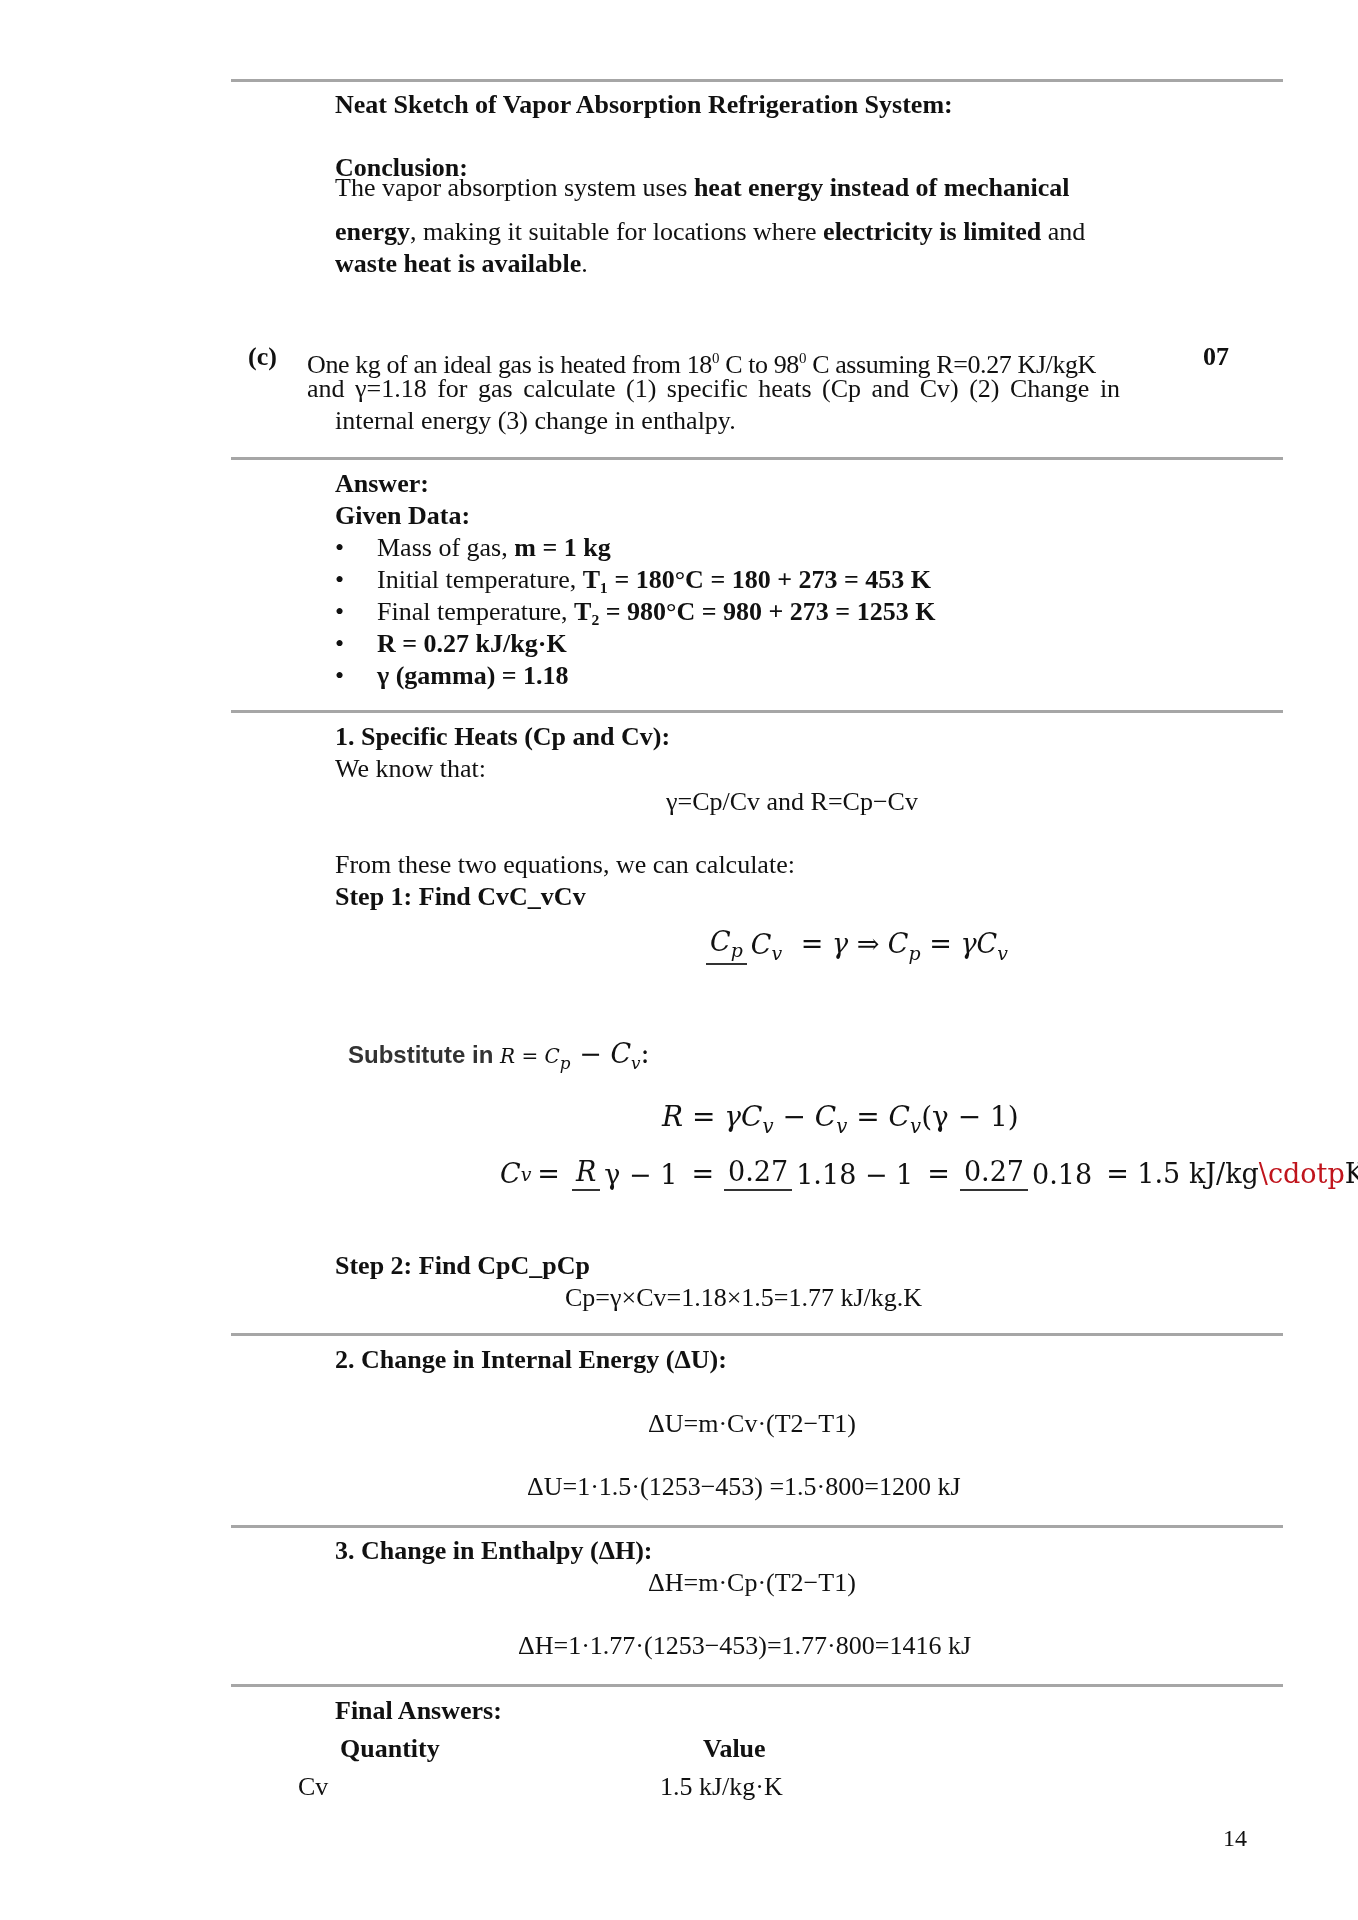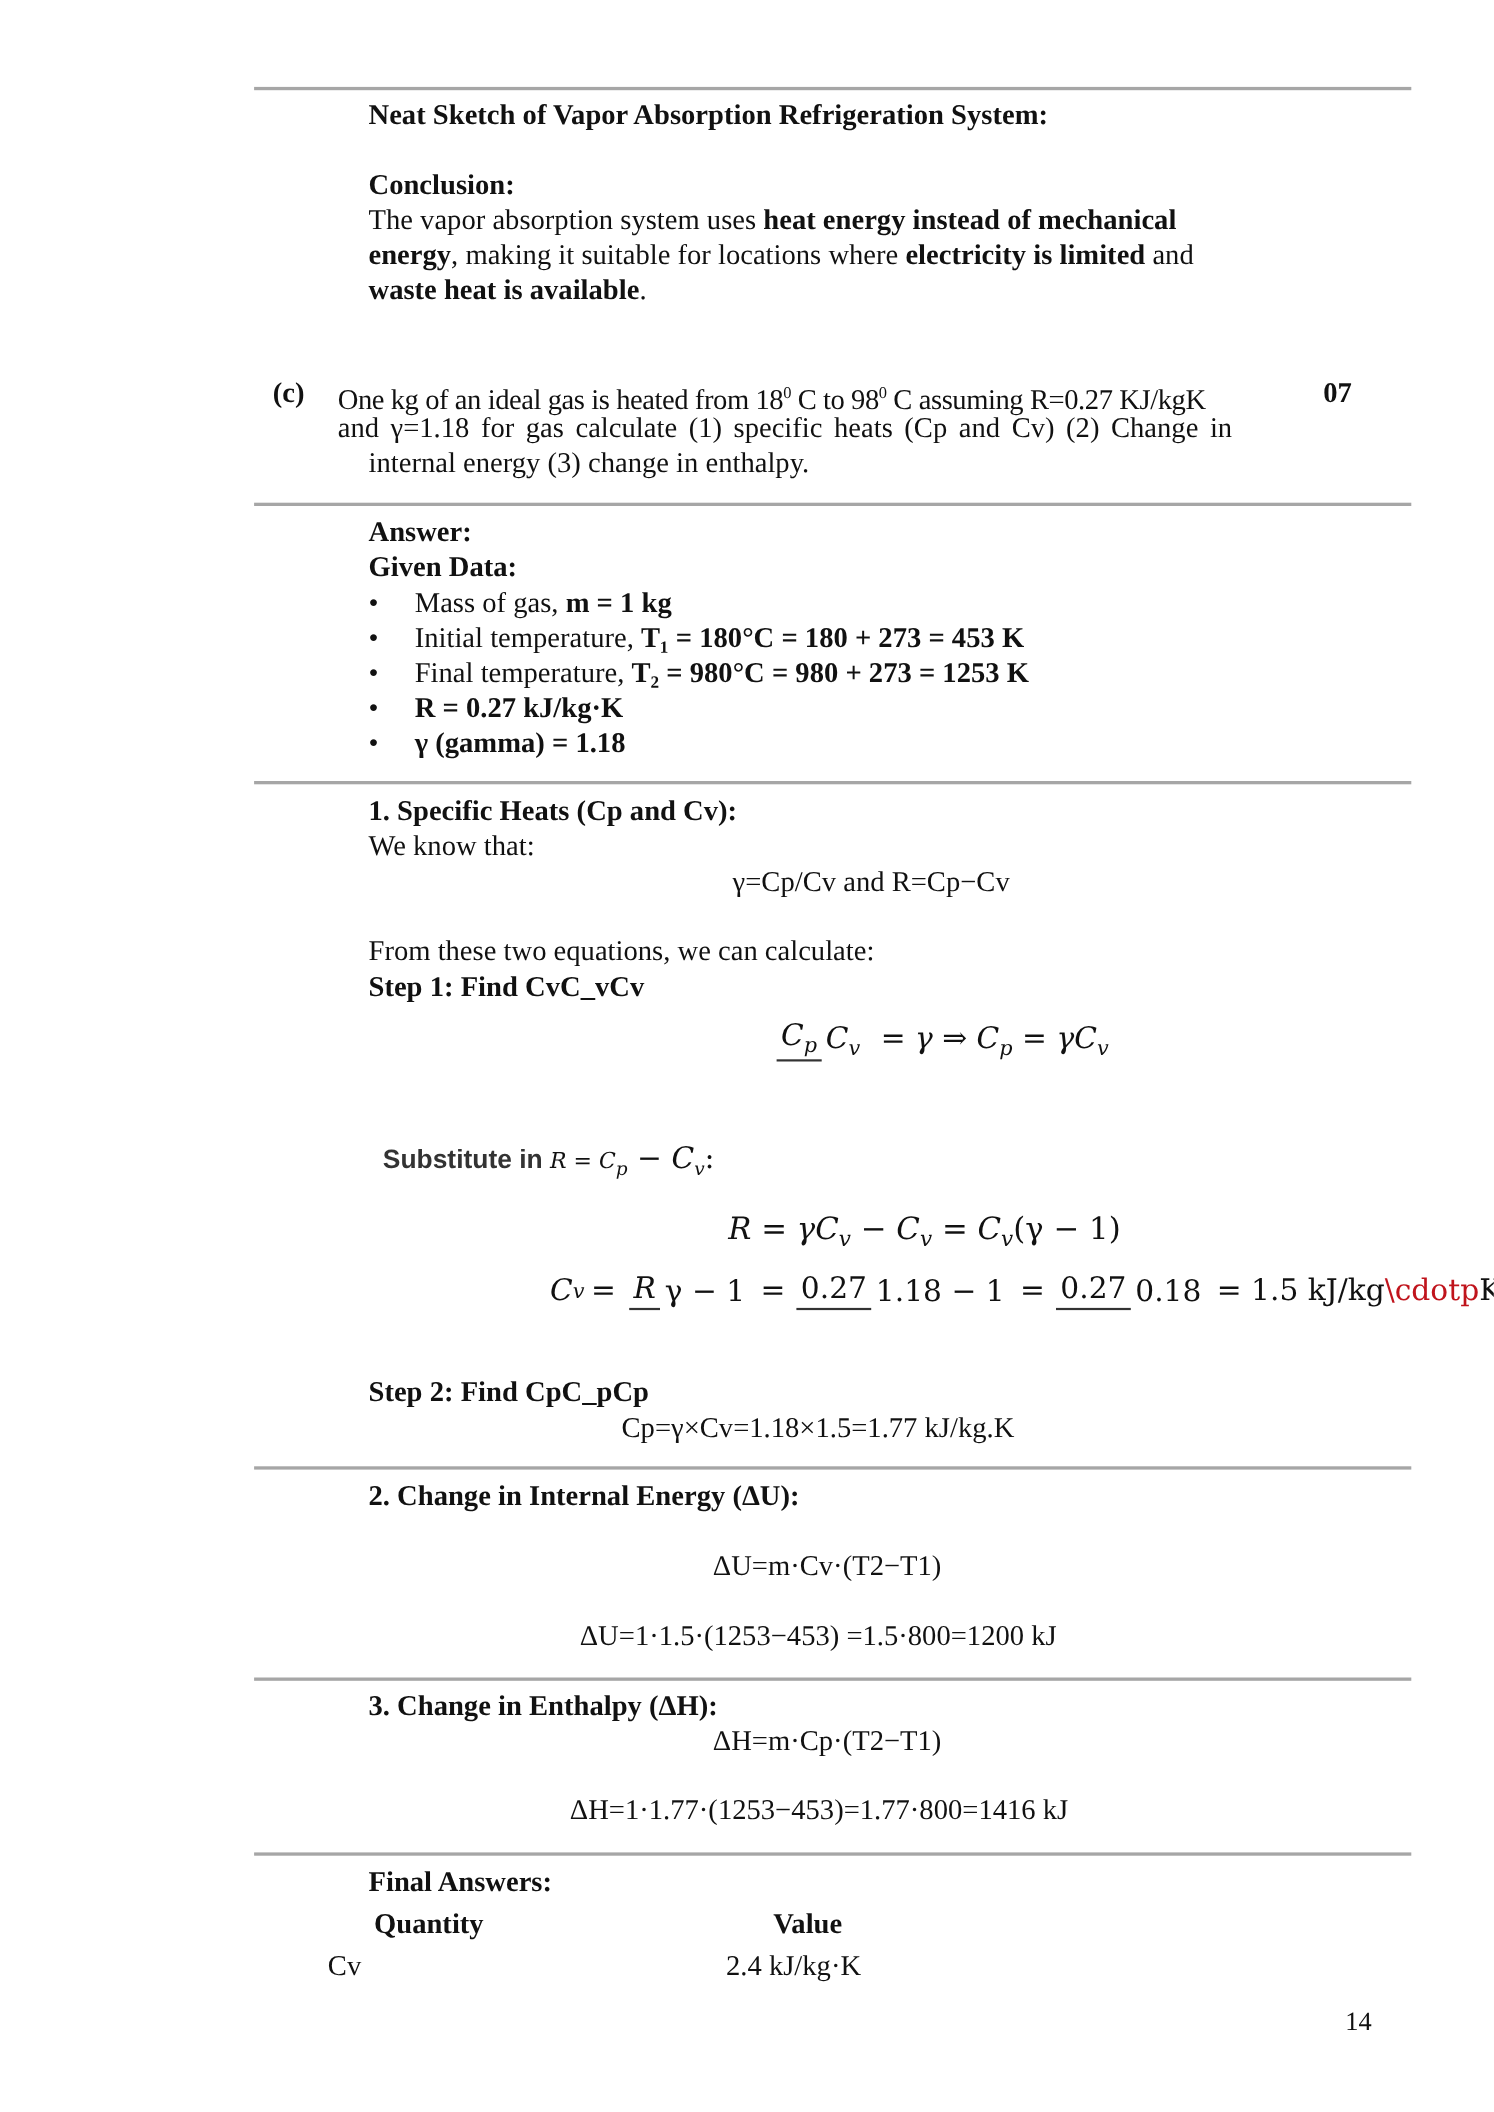--- a/index.html
+++ b/index.html
@@ -22,21 +22,21 @@
   sub { font-size:70%; }
 </style>
 </head>
 <body>
 
 <div class="rule" style="top:79px;"></div>
 
 <div class="abs t b" style="left:335px; top:89px;">Neat Sketch of Vapor Absorption Refrigeration System:</div>
 
 <div class="abs t b" style="left:335px; top:152px;">Conclusion:</div>
-<div class="abs t" style="left:335px; top:184px;">
+<div class="abs t" style="left:335px; top:172px;">
   <span>The vapor absorption system uses </span><b>heat energy instead of mechanical</b>
 </div>
 <div class="abs t" style="left:335px; top:216px;">
   <b>energy</b><span>, making it suitable for locations where </span><b>electricity is limited</b><span> and</span>
 </div>
 <div class="abs t" style="left:335px; top:248px;">
   <b>waste heat is available</b><span>.</span>
 </div>
 
 <div class="abs t b" style="left:248px; top:341px;">(c)</div>
@@ -119,15 +119,15 @@
 <div class="abs t b" style="left:335px; top:1535px;">3. Change in Enthalpy (ΔH):</div>
 <div class="abs t" style="left:648px; top:1567px;">ΔH=m·Cp·(T2−T1)</div>
 <div class="abs t" style="left:518px; top:1630px;">ΔH=1·1.77·(1253−453)=1.77·800=1416 kJ</div>
 
 <div class="rule" style="top:1684px;"></div>
 
 <div class="abs t b" style="left:335px; top:1695px;">Final Answers:</div>
 <div class="abs t b" style="left:340px; top:1733px;">Quantity</div>
 <div class="abs t b" style="left:703px; top:1733px;">Value</div>
 <div class="abs t" style="left:298px; top:1771px;">Cv</div>
-<div class="abs t" style="left:660px; top:1771px;">2.4 kJ/kg·K</div>
+<div class="abs t" style="left:660px; top:1771px;">1.5 kJ/kg·K</div>
 
 <div class="abs t" style="left:1223px; top:1822px; font-size:24px;">14</div>
 
 </body></html>

